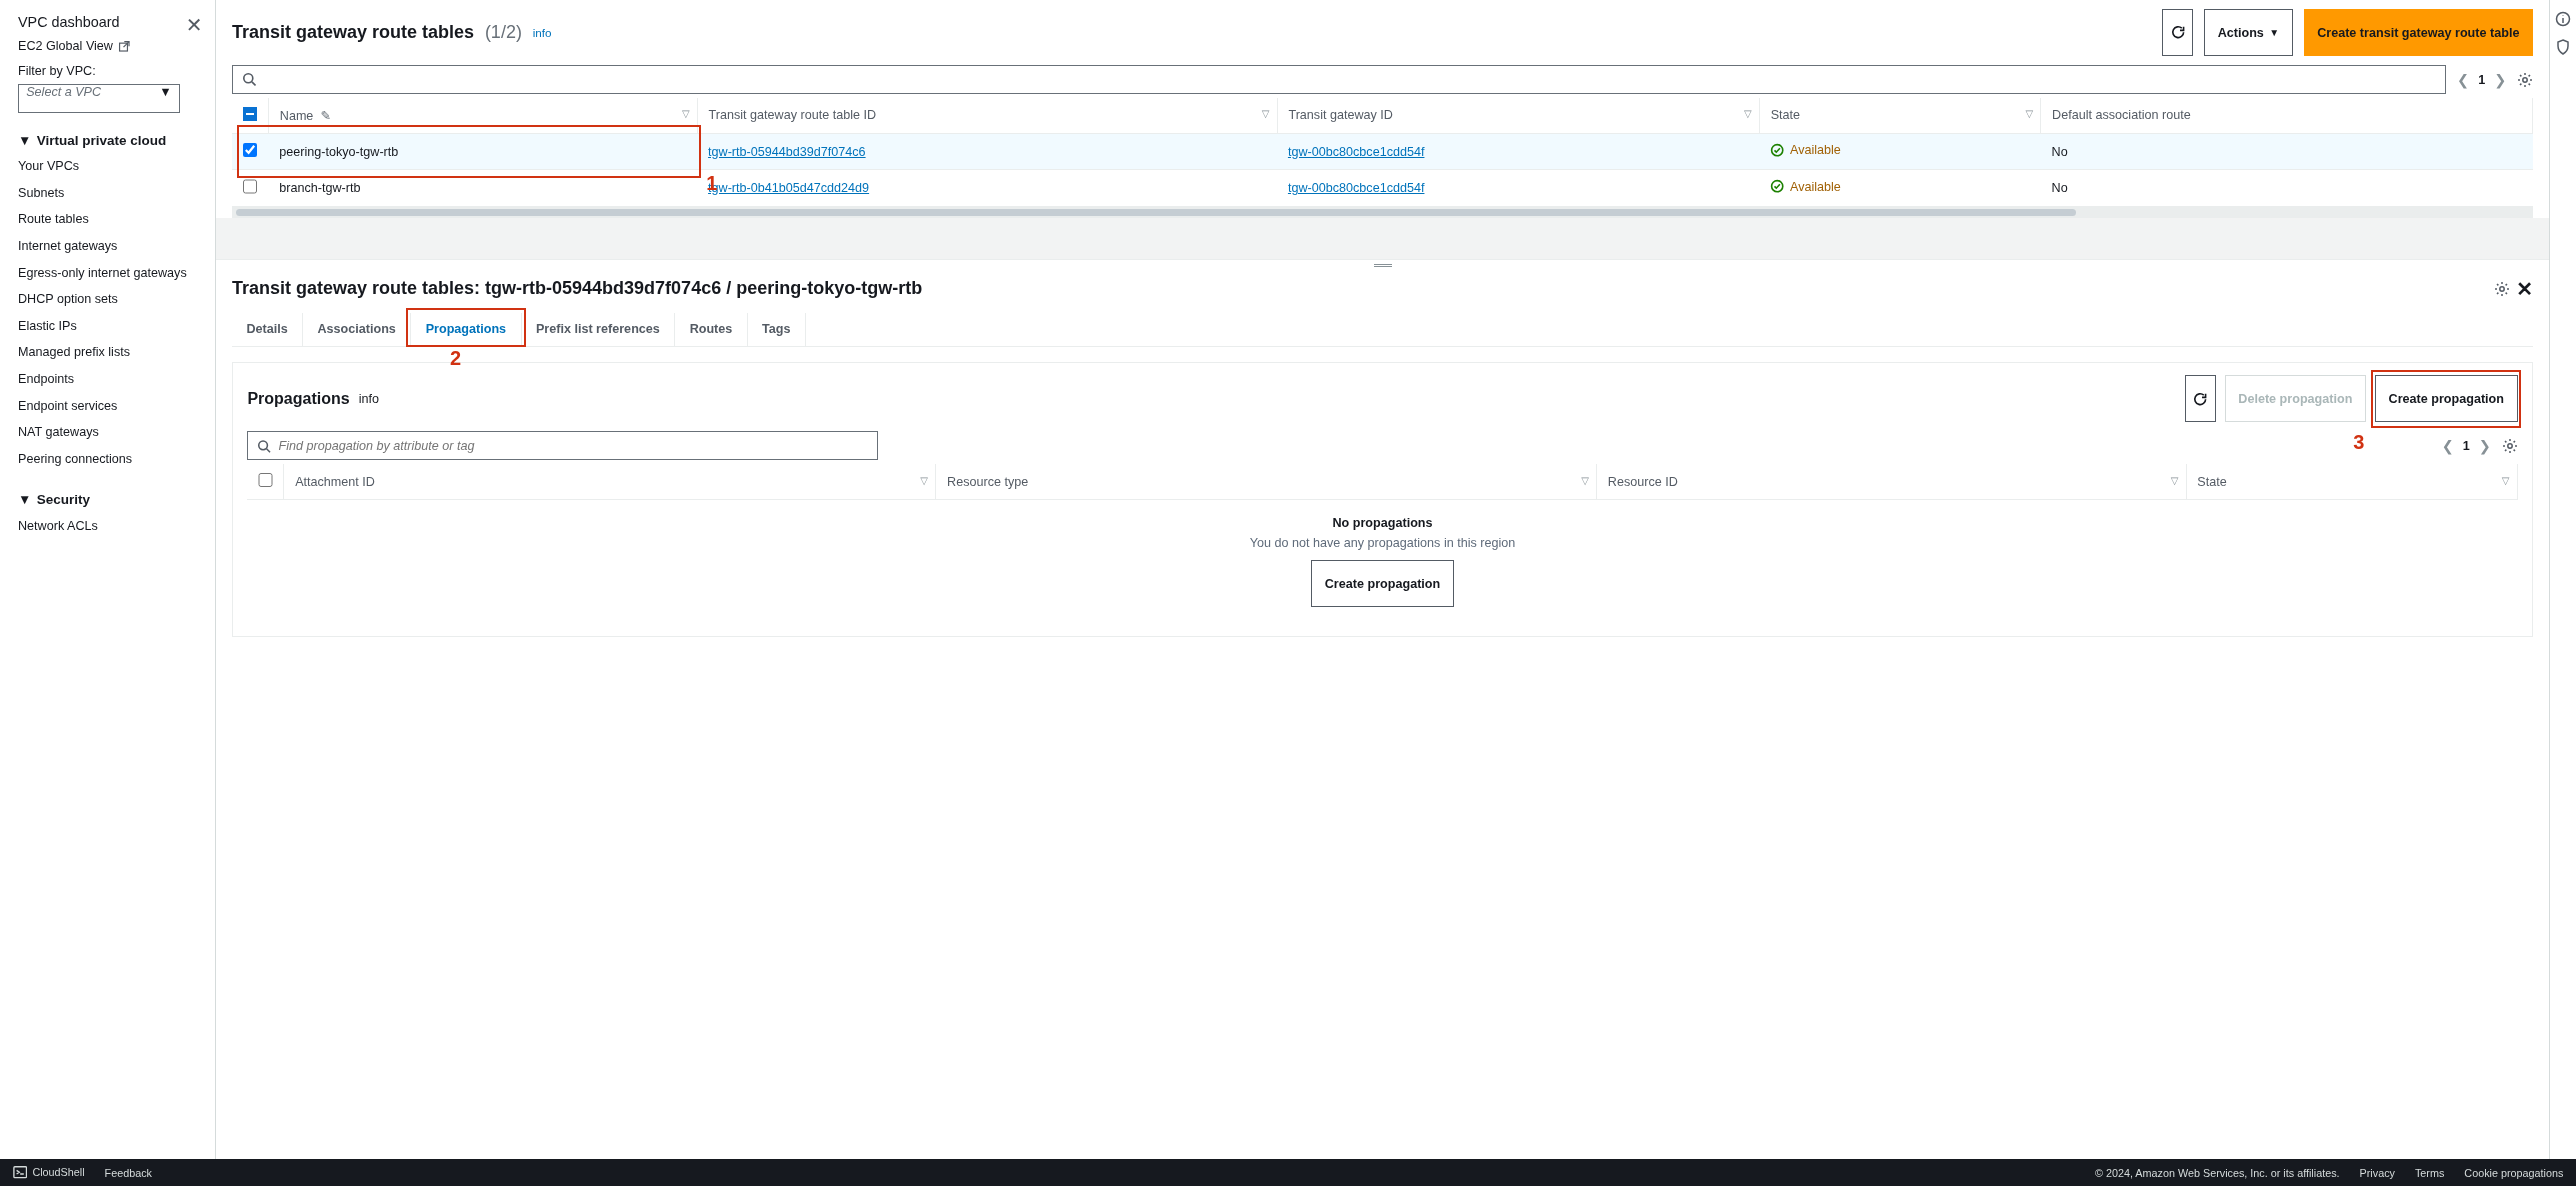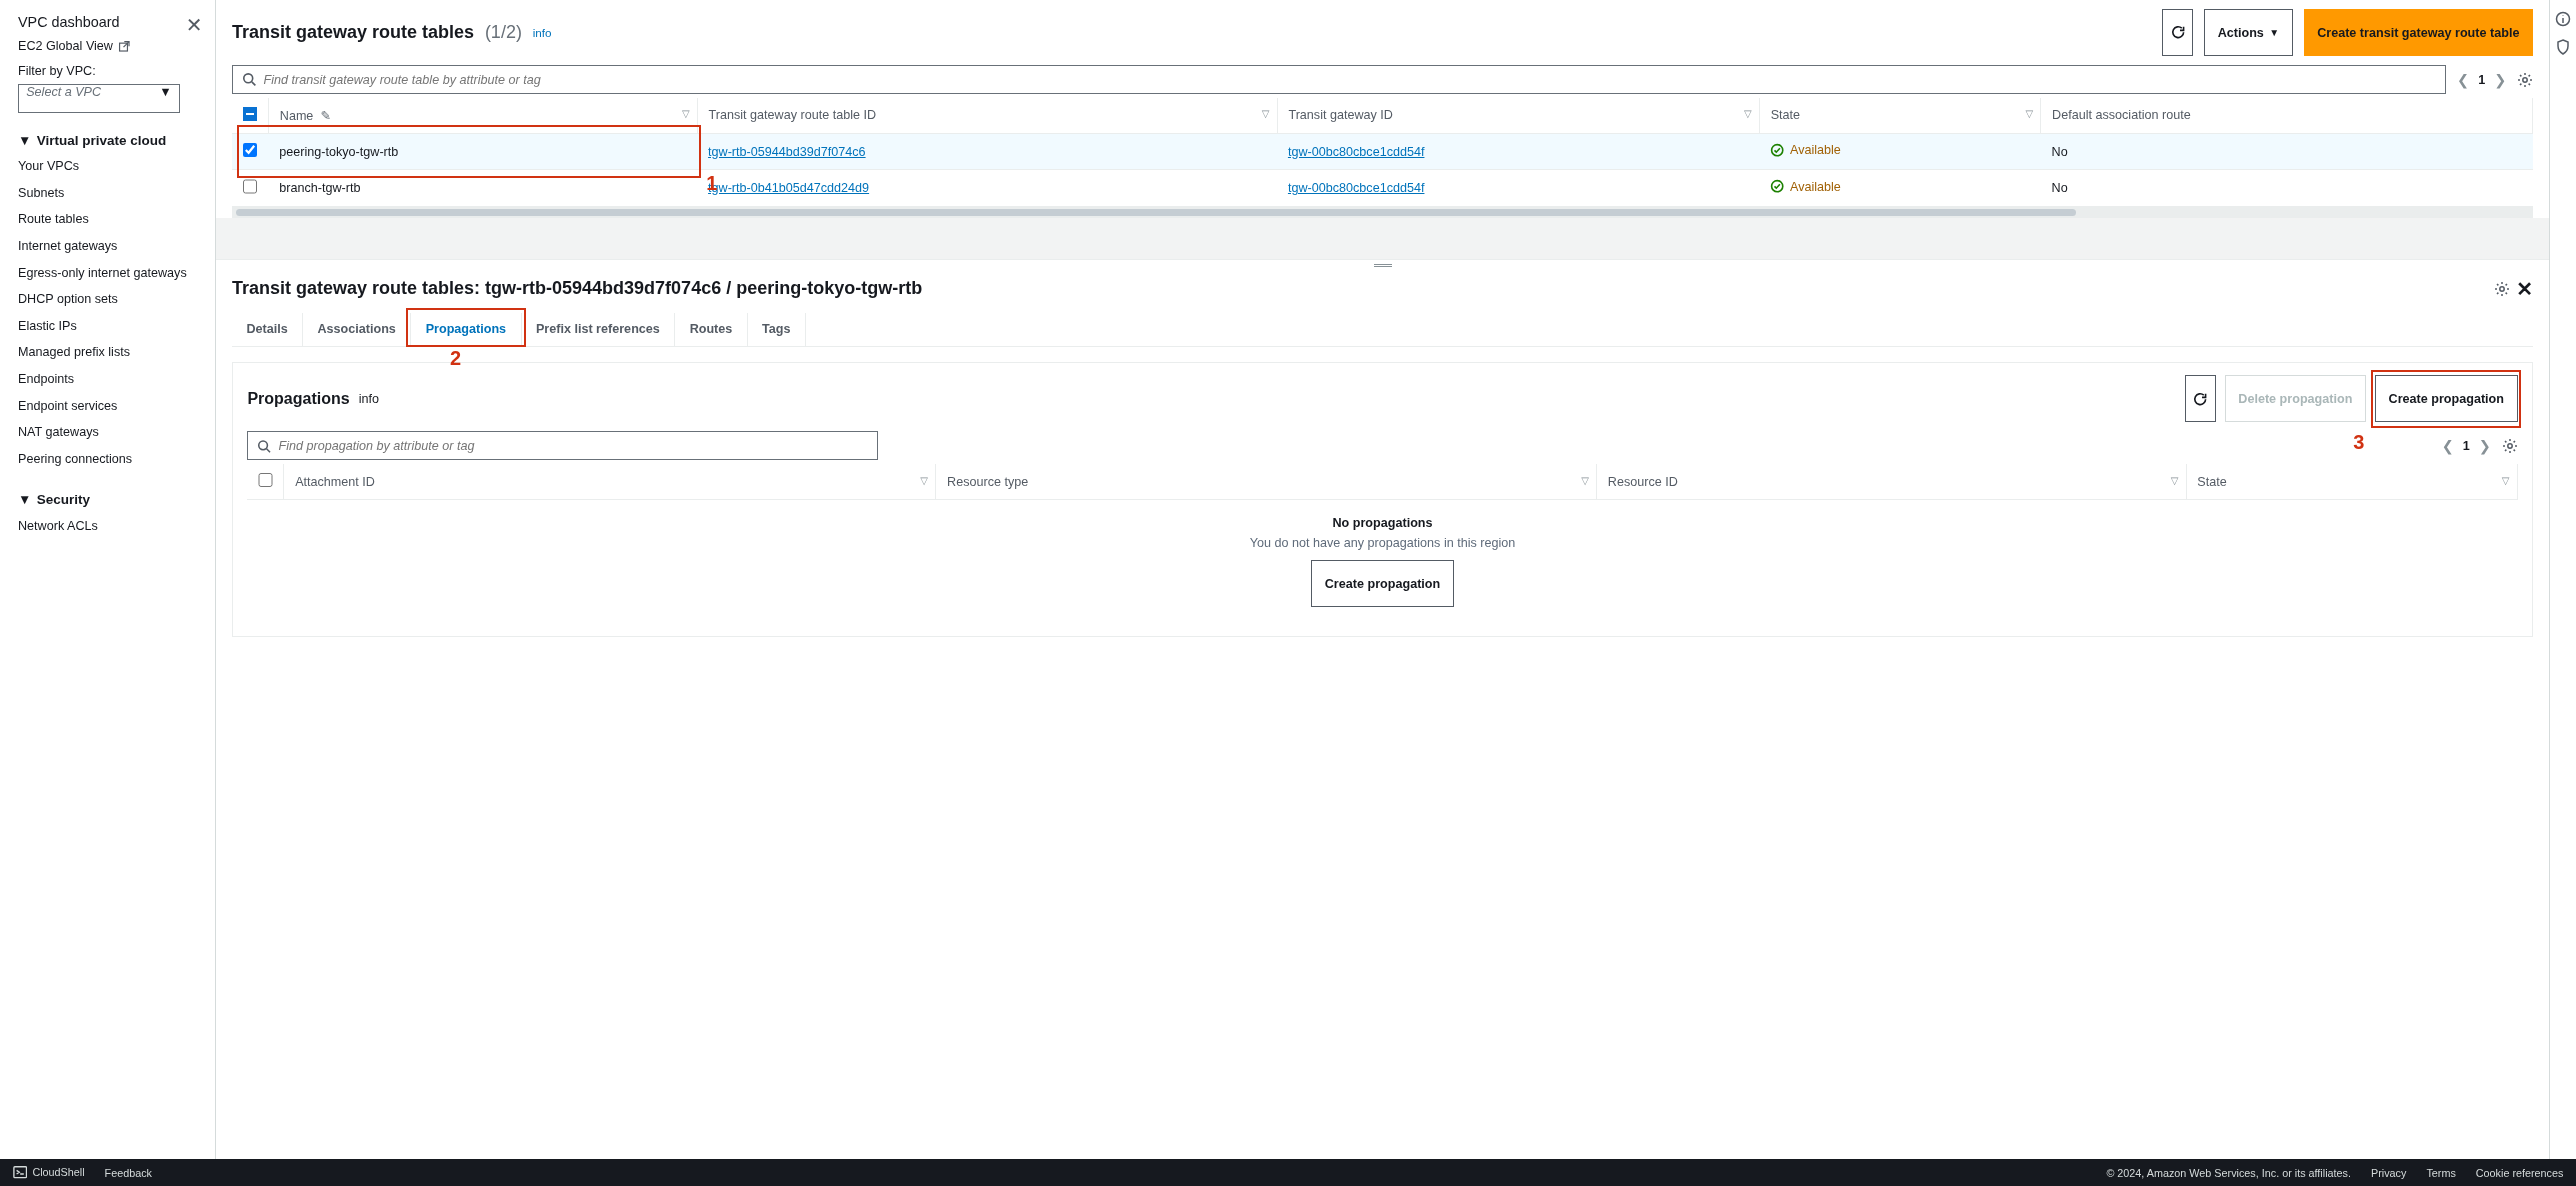--- a/index.html
+++ b/index.html
@@ -172,21 +172,20 @@
           </button>
           <button class="btn primary">Create transit gateway route table</button>
         </div>
 
         <div class="search-row">
           <div class="search-box">
             <svg width="14.4" height="14.4" viewBox="0 0 16 16" fill="none" stroke="#545b64" stroke-width="1.8">
                 <circle cx="7" cy="7" r="5"></circle>
                 <path d="M11 11l4 4"></path>
               </svg>
-            <input placeholder="Find transit gateway route table by attribute or tag" style="">
           </div>
           <div class="pager">
             <span class="pg-btn">❮</span>
             <span class="pg-num">1</span>
             <span class="pg-btn">❯</span>
           </div>
           <span class="gear">
             <svg width="16" height="16" viewBox="0 0 16 16" fill="none" stroke="#545b64" stroke-width="1.5">
                 <circle cx="8" cy="8" r="2.2"></circle>
                 <path d="M8 1v2M8 13v2M1 8h2M13 8h2M3 3l1.4 1.4M11.6 11.6L13 13M13 3l-1.4 1.4M4.4 11.6L3 13"></path>
@@ -365,15 +364,15 @@
         <rect x="1" y="2" width="14" height="12" rx="1"></rect>
         <path d="M4 6l3 2-3 2M8 10h4"></path>
       </svg>
     <span>CloudShell</span>
   </span>
   <a>Feedback</a>
   <span class="spacer"></span>
   <span>© 2024, Amazon Web Services, Inc. or its affiliates.</span>
   <a>Privacy</a>
   <a>Terms</a>
-  <a>Cookie references</a>
+  <a>Cookie propagations</a>
 </div>
 
 
 </body></html>

